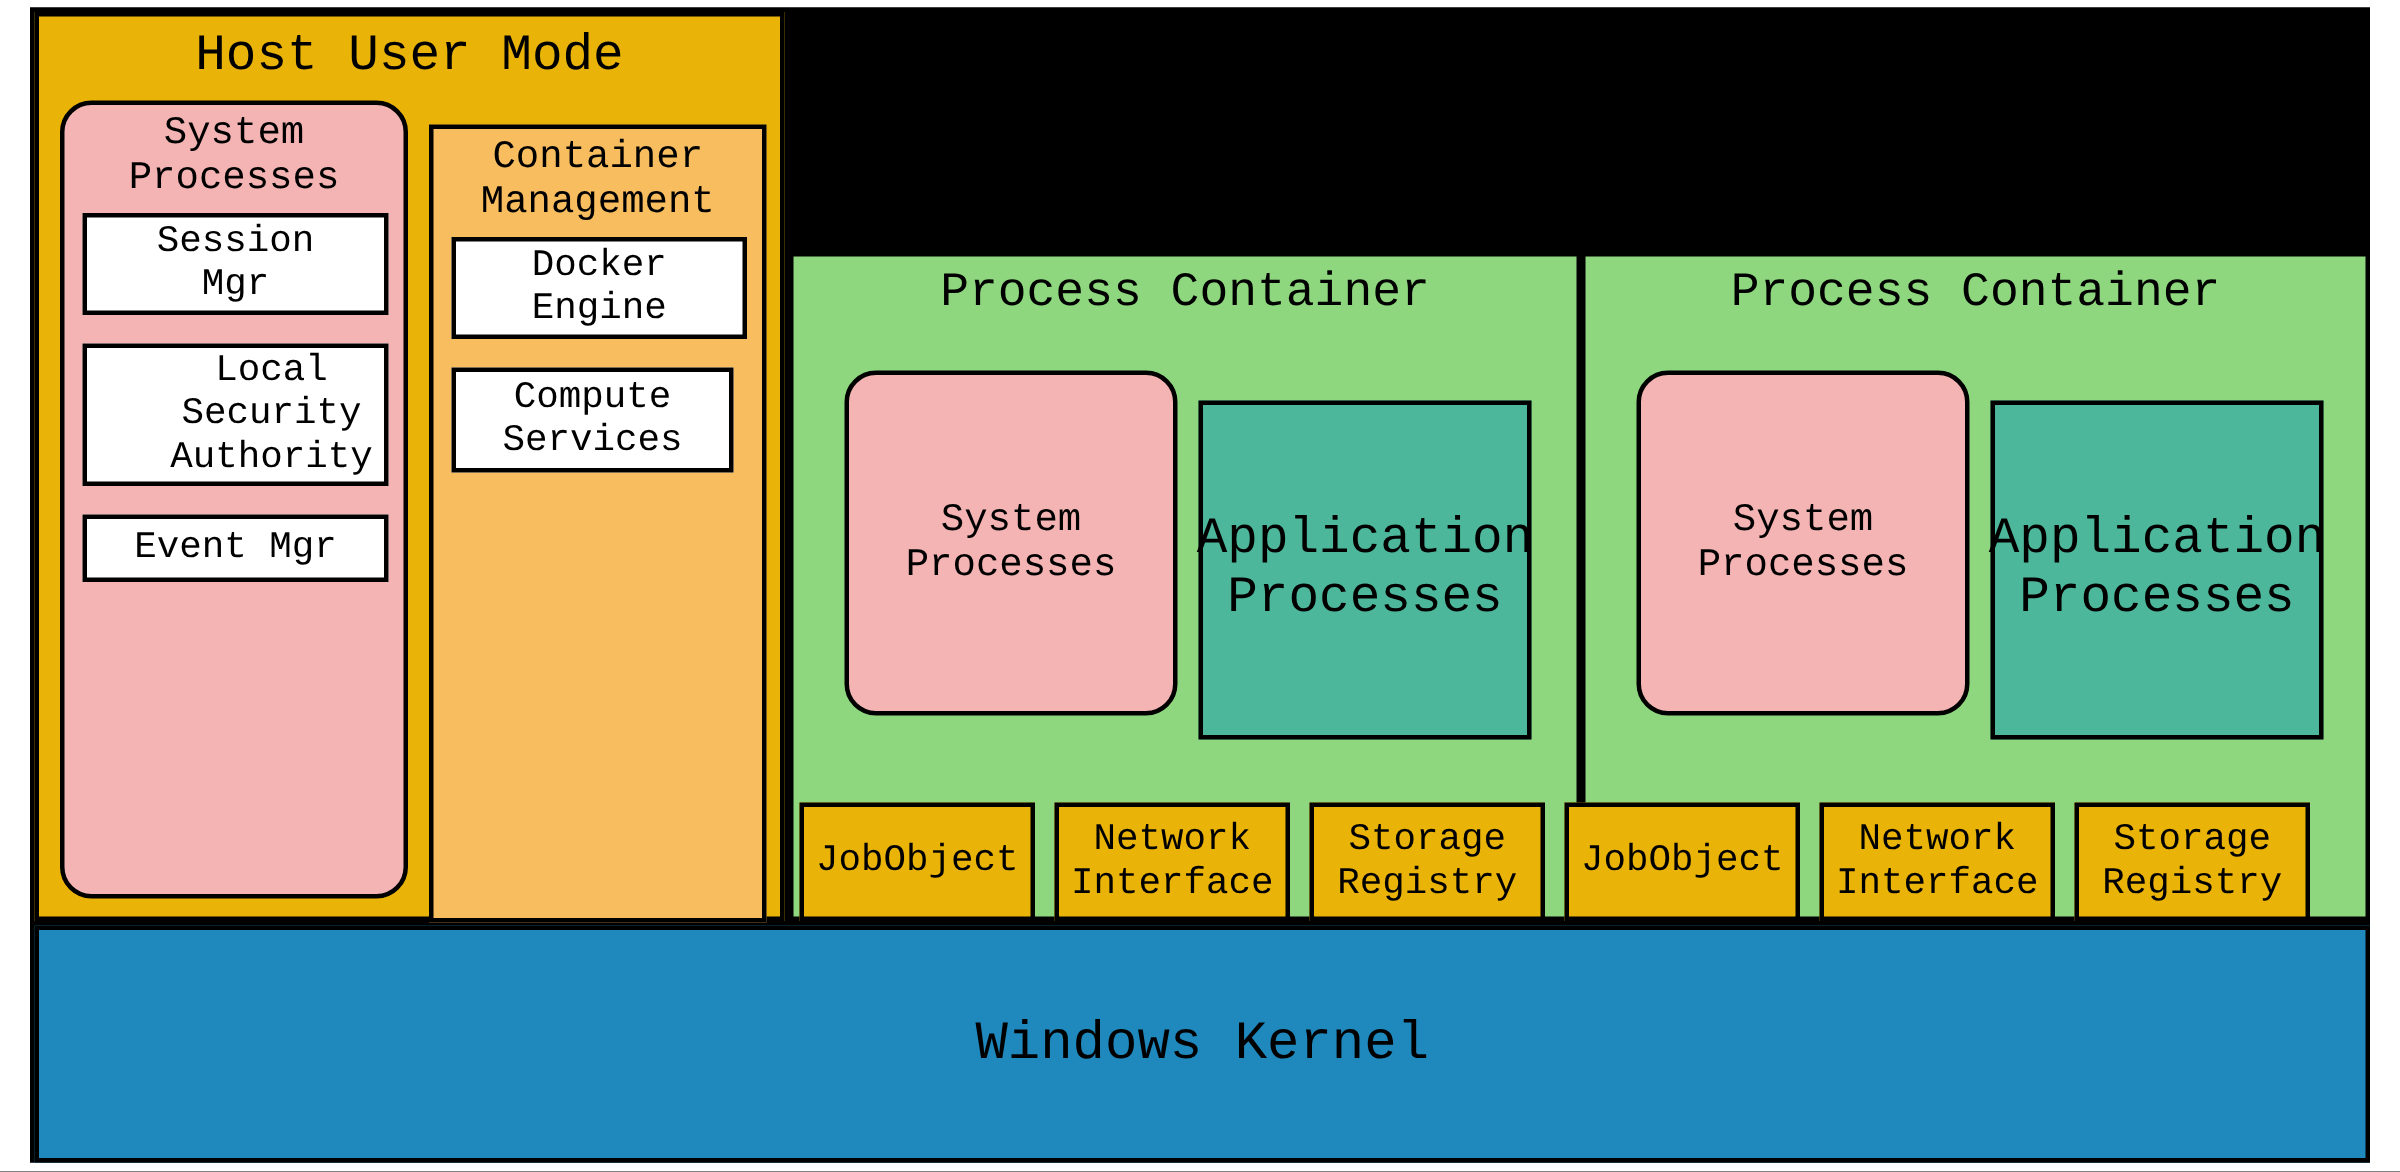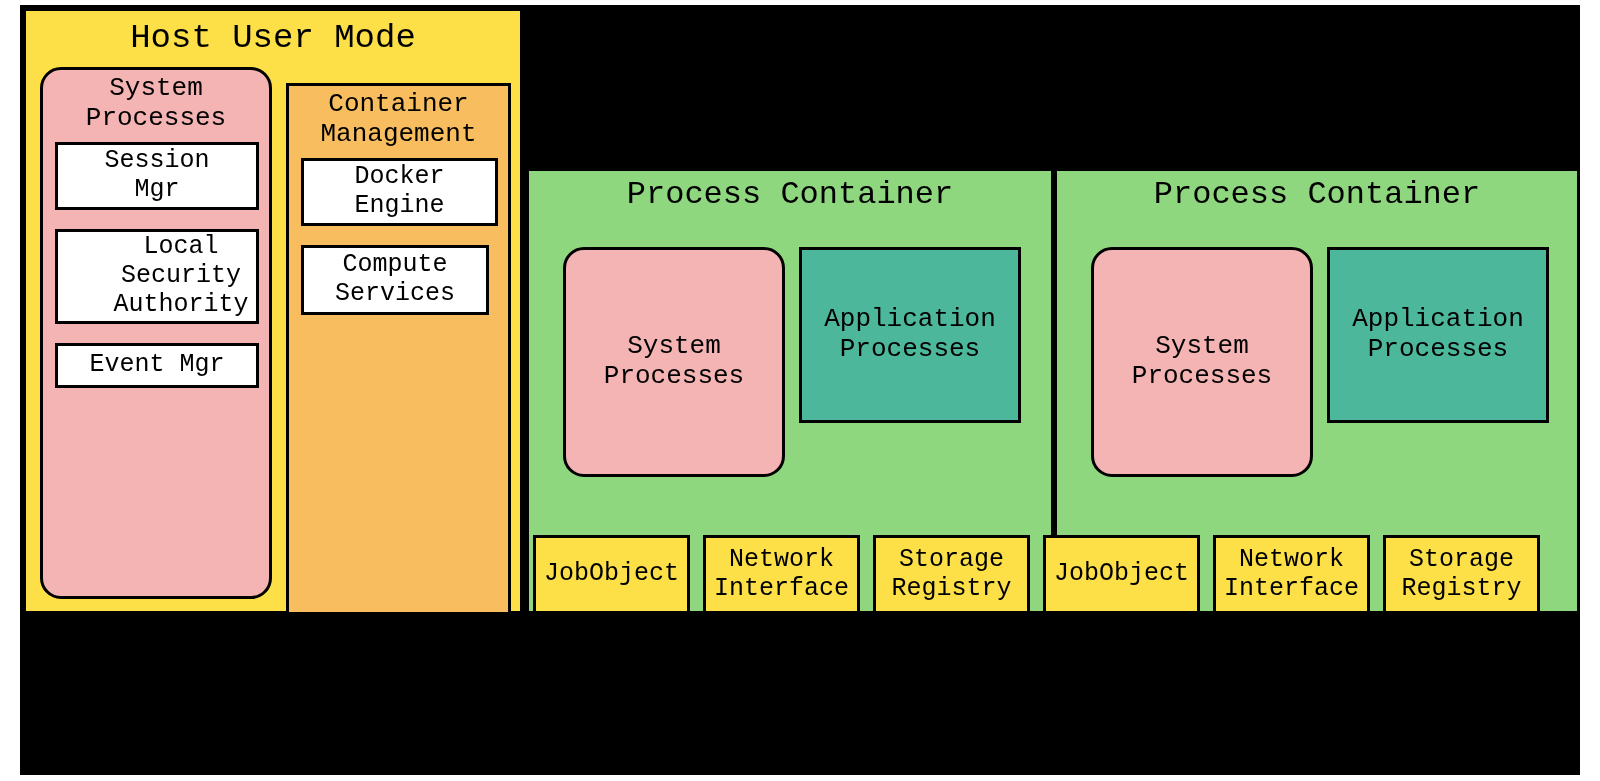--- a/index.html
+++ b/index.html
@@ -22,21 +22,21 @@
     .box {
       position: absolute;
       border: 3px solid #000;
       display: flex;
       align-items: center;
       justify-content: center;
       text-align: center;
       line-height: 1.15;
     }
     
-    .light-blue { background: #fde047; }
+    .light-blue { background: #eab308; }
     .pink { background: #F4B4B4; border-radius: 21px; }
     .orange { background: #F7BD5F; }
     .white { background: #FFFFFF; }
     .green { background: #8ED77F; }
     .teal { background: #4DB79C; }
     .kernel-blue { background: #1F88BD; }
 
     
     .host-user-mode {
       left: 0; top: 0; width: 500px; height: 606px;
@@ -74,21 +74,21 @@
     .compute { left: 12px; top: 159px; width: 188px; height: 70px; }
 
     
     .pc1 { left: 503px; top: 160px; width: 528px; height: 446px; font-size: 32px; }
     .pc2 { left: 1031px; top: 160px; width: 526px; height: 446px; font-size: 32px; }
     .pc-title {
       position: absolute; top: 6px; left: 0; width: 100%; text-align: center;
       font-size: 32px;
     }
     .sys-proc-box { width: 222px; height: 230px; font-size: 26px; }
-    .app-proc-box { width: 222px; height: 176px; font-size: 26px; }
+    .app-proc-box { width: 222px; height: 226px; font-size: 34px; margin-top: 20px; }
 
     
     .pc1-sys { left: 34px; top: 76px; }
     .pc1-app { left: 270px; top: 76px; }
     
     .pc2-sys { left: 34px; top: 76px; }
     .pc2-app { left: 270px; top: 76px; }
 
     
     .bottom-box { height: 79px; font-size: 25px; }
@@ -140,14 +140,15 @@
     <div class="box teal app-proc-box pc2-app">Application<br>Processes</div>
   </div>
 
   <div class="box light-blue bottom-box jo1">JobObject</div>
   <div class="box light-blue bottom-box ni1">Network<br>Interface</div>
   <div class="box light-blue bottom-box sr1">Storage<br>Registry</div>
   <div class="box light-blue bottom-box jo2">JobObject</div>
   <div class="box light-blue bottom-box ni2">Network<br>Interface</div>
   <div class="box light-blue bottom-box sr2">Storage<br>Registry</div>
 
+  <div class="box kernel-blue kernel">Windows Kernel</div>
 
 </div>
 
 </body></html>

